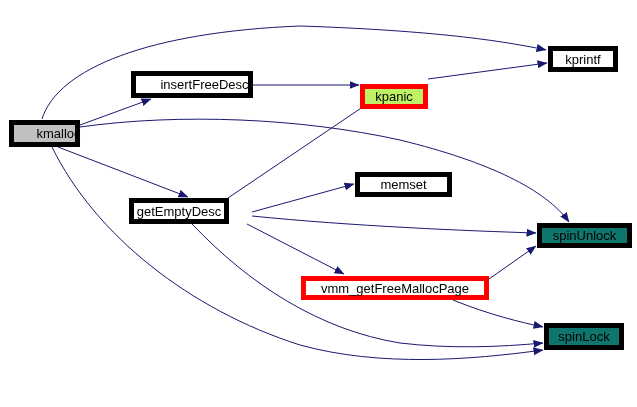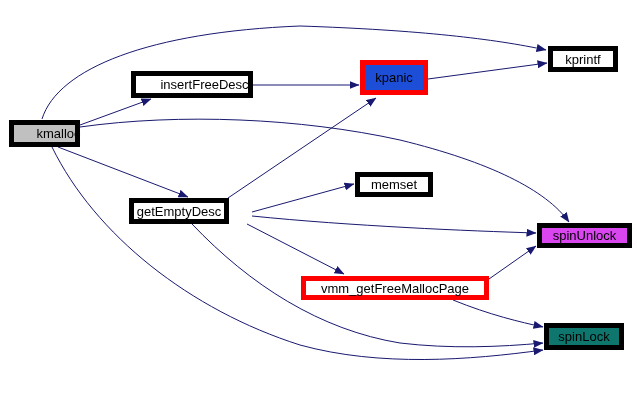--- a/index.html
+++ b/index.html
@@ -67,33 +67,33 @@
         <path d="M 453,300 C 490,315 520,322 543,327" fill="none" stroke="#191970" stroke-width="1" marker-end="url(#arrowhead)"></path>
       </g>
   </svg>
   <div id="node-layer">
       <div class="node" style="left: 9px; top: 120px; width: 71px; height: 27px; background: rgb(192, 192, 192); border-color: rgb(0, 0, 0); padding-left: 28px;">
         <span>kmalloc</span>
       </div>
       <div class="node" style="left: 131px; top: 71px; width: 122px; height: 27px; background: rgb(255, 255, 255); border-color: rgb(0, 0, 0); padding-left: 25px;">
         <span>insertFreeDesc</span>
       </div>
-      <div class="node" style="left: 360px; top: 60px; width: 68px; height: 35px; background: #1d4ed8; border-color: rgb(255, 0, 0);">
+      <div class="node" style="left: 360px; top: 84px; width: 68px; height: 25px; background: #bef264; border-color: rgb(255, 0, 0);">
         <span>kpanic</span>
       </div>
       <div class="node" style="left: 548px; top: 46px; width: 70px; height: 26px; background: rgb(255, 255, 255); border-color: rgb(0, 0, 0);">
         <span>kprintf</span>
       </div>
       <div class="node" style="left: 129px; top: 198px; width: 100px; height: 26px; background: rgb(255, 255, 255); border-color: rgb(0, 0, 0);">
         <span>getEmptyDesc</span>
       </div>
-      <div class="node" style="left: 355px; top: 172px; width: 78px; height: 25px; background: rgb(255, 255, 255); border-color: rgb(0, 0, 0); align-items: center;">
+      <div class="node" style="left: 355px; top: 172px; width: 97px; height: 25px; background: rgb(255, 255, 255); border-color: rgb(0, 0, 0); align-items: center;">
         <span>memset</span>
       </div>
-      <div class="node" style="left: 537px; top: 223px; width: 95px; height: 25px; background: #d946ef; border-color: rgb(0, 0, 0);">
+      <div class="node" style="left: 537px; top: 223px; width: 95px; height: 25px; background: #0f766e; border-color: rgb(0, 0, 0);">
         <span>spinUnlock</span>
       </div>
       <div class="node" style="left: 301px; top: 276px; width: 188px; height: 24px; background: rgb(255, 255, 255); border-color: rgb(255, 0, 0);">
         <span>vmm_getFreeMallocPage</span>
       </div>
       <div class="node" style="left: 544px; top: 323px; width: 80px; height: 27px; background: #0f766e; border-color: rgb(0, 0, 0);">
         <span>spinLock</span>
       </div>
     </div>
 </div>

